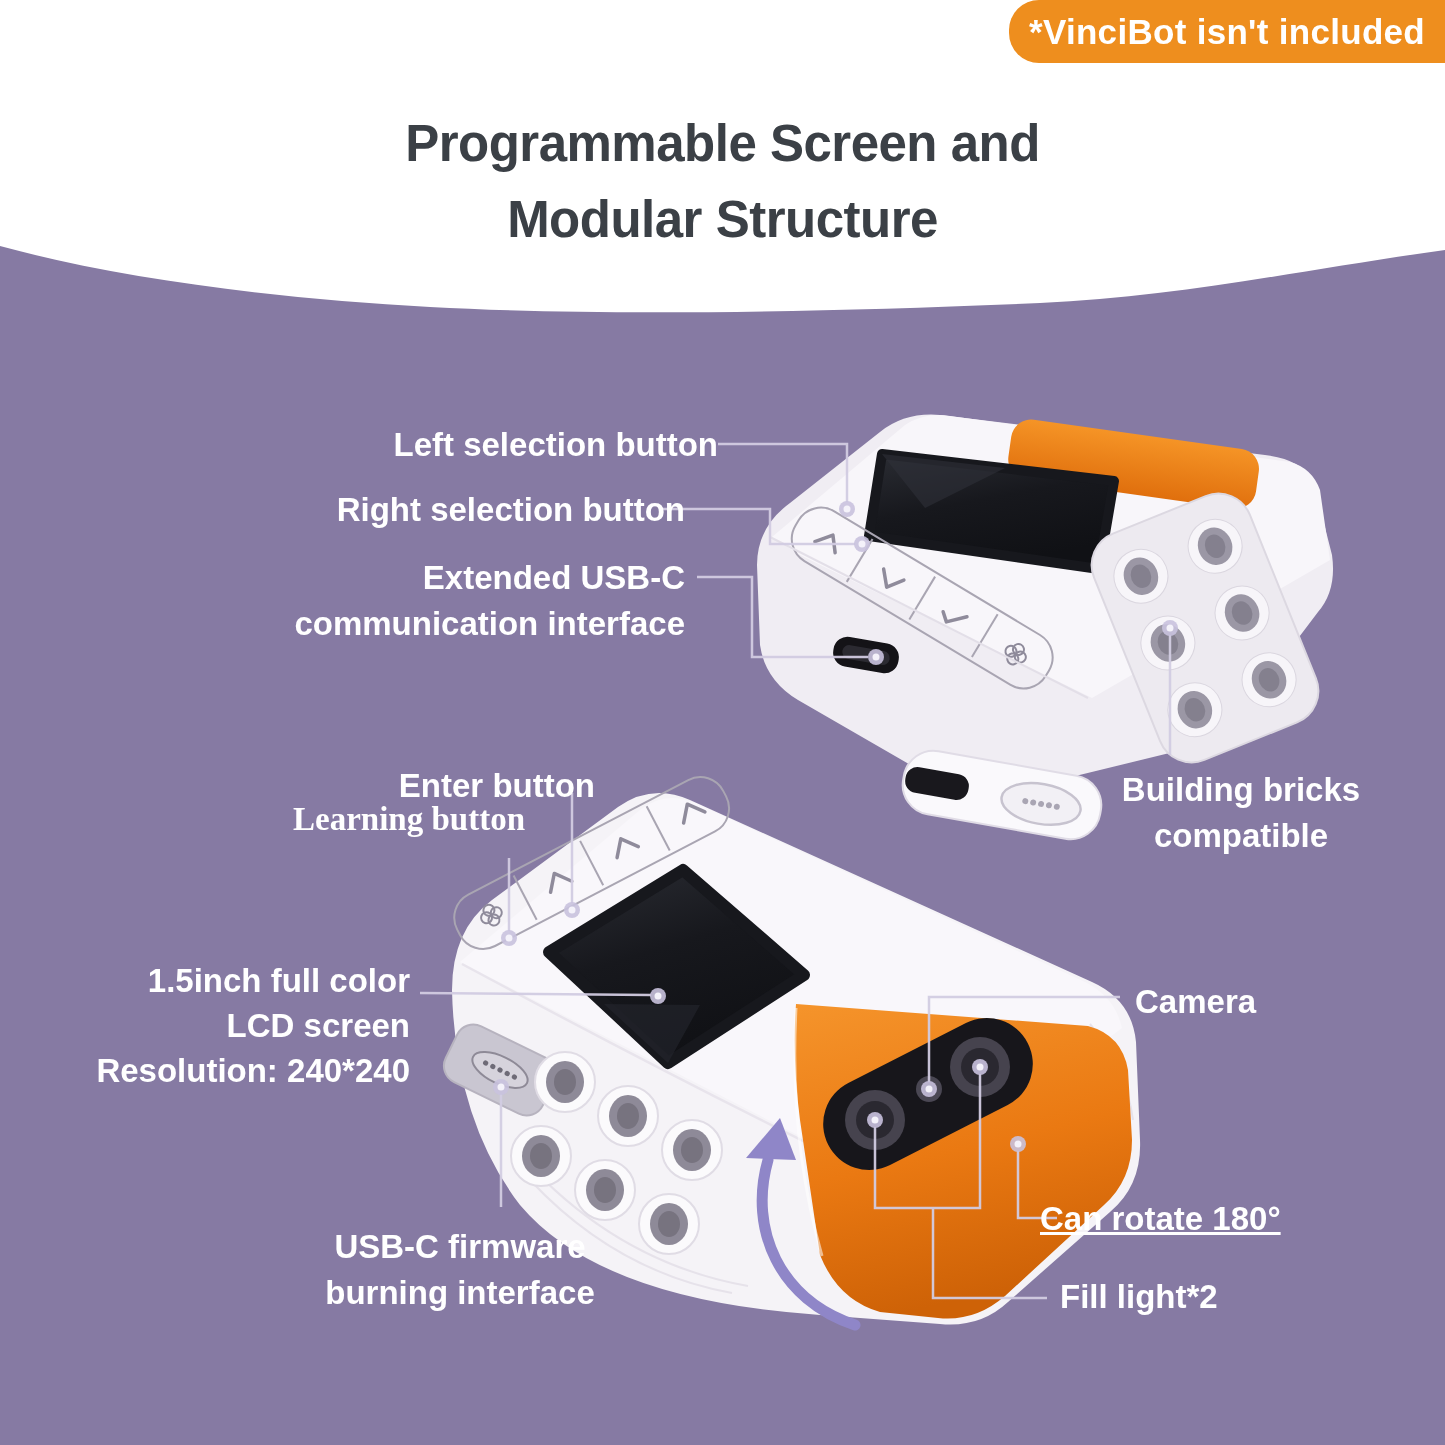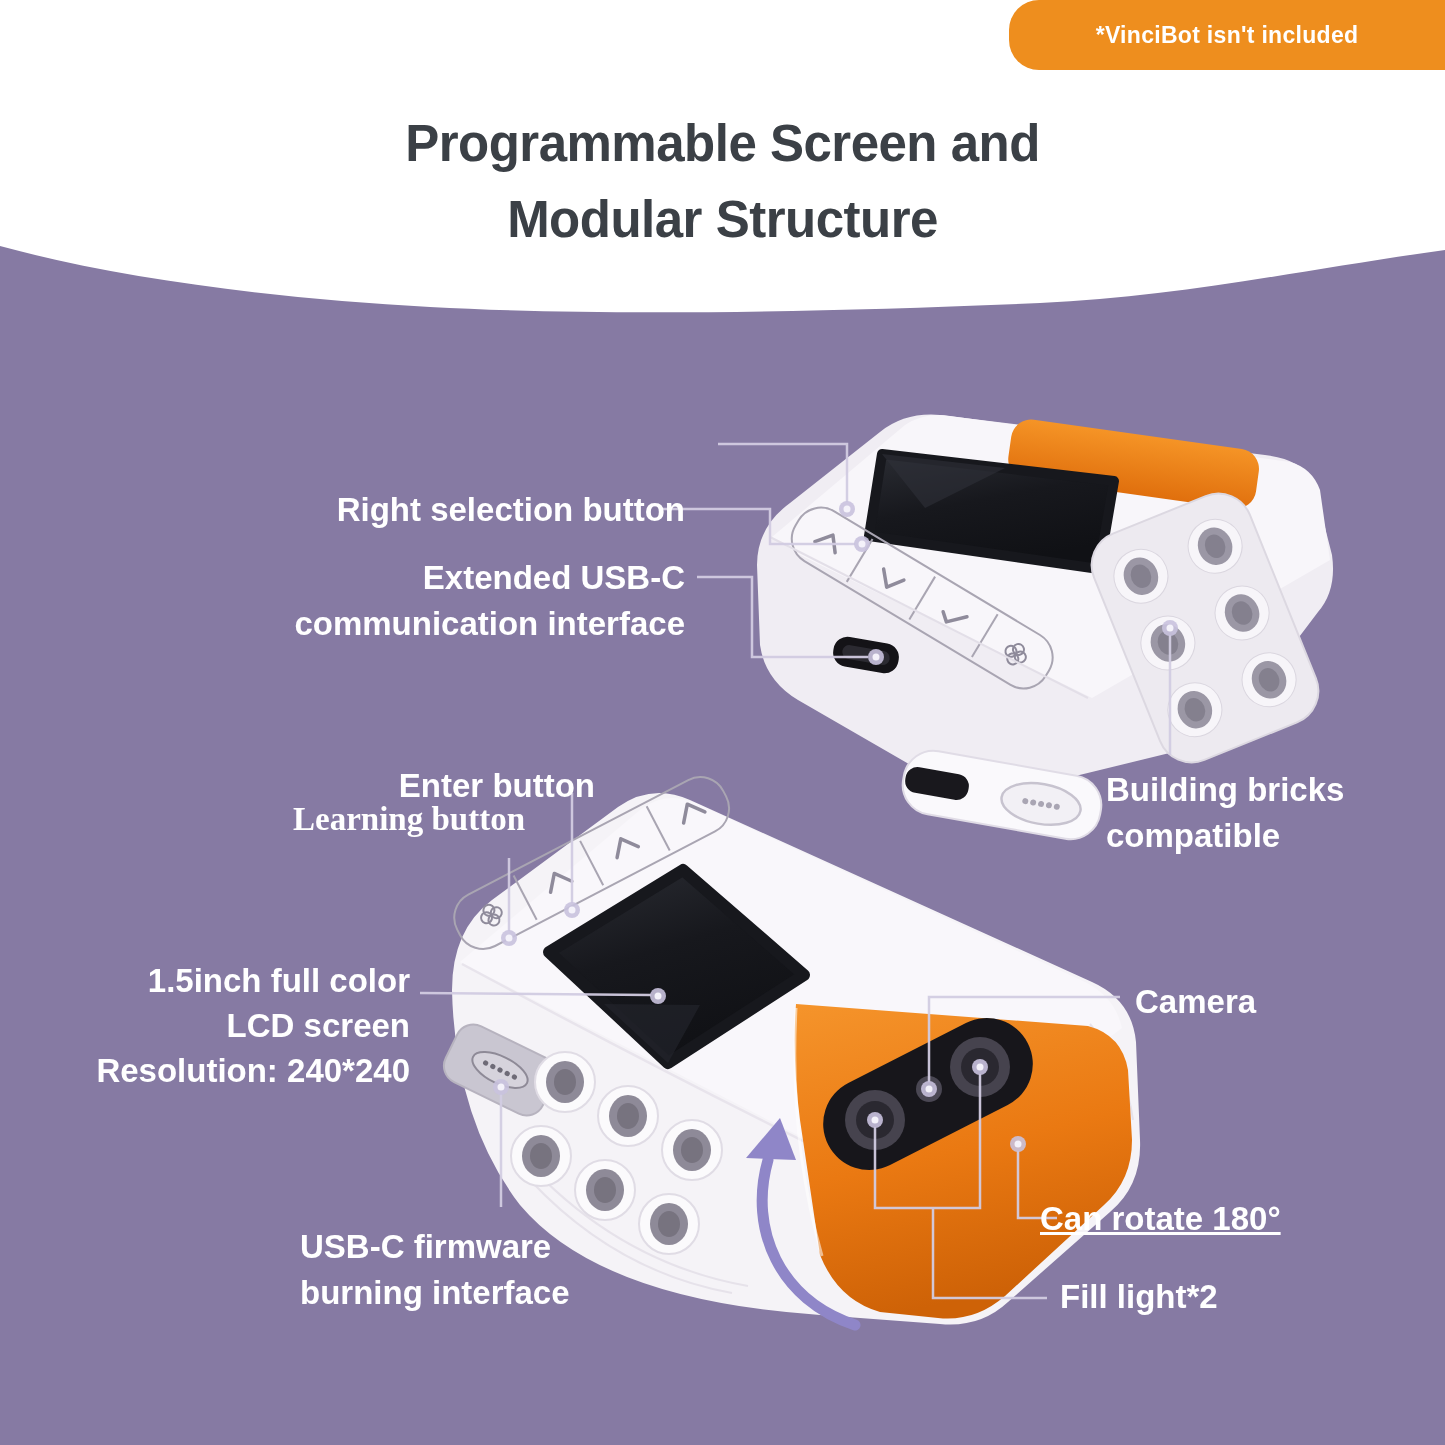--- a/index.html
+++ b/index.html
@@ -3,39 +3,39 @@
 <meta charset="utf-8">
 <style>
   html,body{margin:0;padding:0;background:#555;}
   .stage{
     position:relative;width:1445px;height:1445px;overflow:hidden;
     background:var(--bg,#867AA3);
     font-family:"Liberation Sans",sans-serif;
   }
   .stage svg.art{position:absolute;left:0;top:0;}
   .badge{
-    position:absolute;top:0;right:0;width:436px;height:70px;
+    position:absolute;top:0;right:0;width:436px;height:63px;
     background:var(--badge,#EE8E1E);
     border-radius:30px 0 0 30px;
     display:flex;align-items:center;justify-content:center;
-    color:#fff;font-size:23px;font-weight:bold;letter-spacing:.3px;
+    color:#fff;font-size:35px;font-weight:bold;letter-spacing:.3px;
   }
   .title{
     position:absolute;left:0;top:106px;width:100%;
     text-align:center;white-space:pre-line;
     color:var(--title,#3B4046);
     font-size:51px;line-height:76px;font-weight:bold;letter-spacing:-.5px;
   }
   .callout{
     position:absolute;color:var(--label,#FFFFFF);
     font-size:33px;line-height:46px;font-weight:bold;
     white-space:pre-line;
   }
   .r{text-align:right;}
-  .c{text-align:left;}
+  .c{text-align:center;}
 </style>
 </head>
 <body>
 
 <div class="stage" style="--bg: #867AA3; --badge: #EE8E1E; --title: #3B4046; --label: #FFFFFF;">
 
   <svg class="art" width="1445" height="1445" viewBox="0 0 1445 1445">
     <defs>
       <linearGradient id="gOrange" x1="0" y1="0" x2="0.25" y2="1">
         <stop offset="0" stop-color="#F5942B"></stop>
@@ -287,20 +287,21 @@
     </g>
   </svg>
 
   <div class="badge">
     <span>*VinciBot isn't included</span>
   </div>
 
   <div class="title">Programmable Screen and
 Modular Structure</div>
 
+  <div class="callout r" style="right:727px;top:422px;">Left selection button</div>
   <div class="callout r" style="right:760px;top:487px;">Right selection button</div>
   <div class="callout r" style="right:760px;top:555px;">Extended USB-C
 communication interface</div>
   <div class="callout r" style="right:850px;top:750px;margin-top:13px;">Enter button</div>
   <div class="callout r" style="right:920px;top:796px;font-family:Liberation Serif, serif;">Learning button</div>
   <div class="callout r" style="right:1035px;top:958px;line-height:45px;">1.5inch full color
 LCD screen
 Resolution: 240*240</div>
   <div class="callout c" style="left:1106px;top:767px;width:270px;">Building bricks
 compatible</div>

